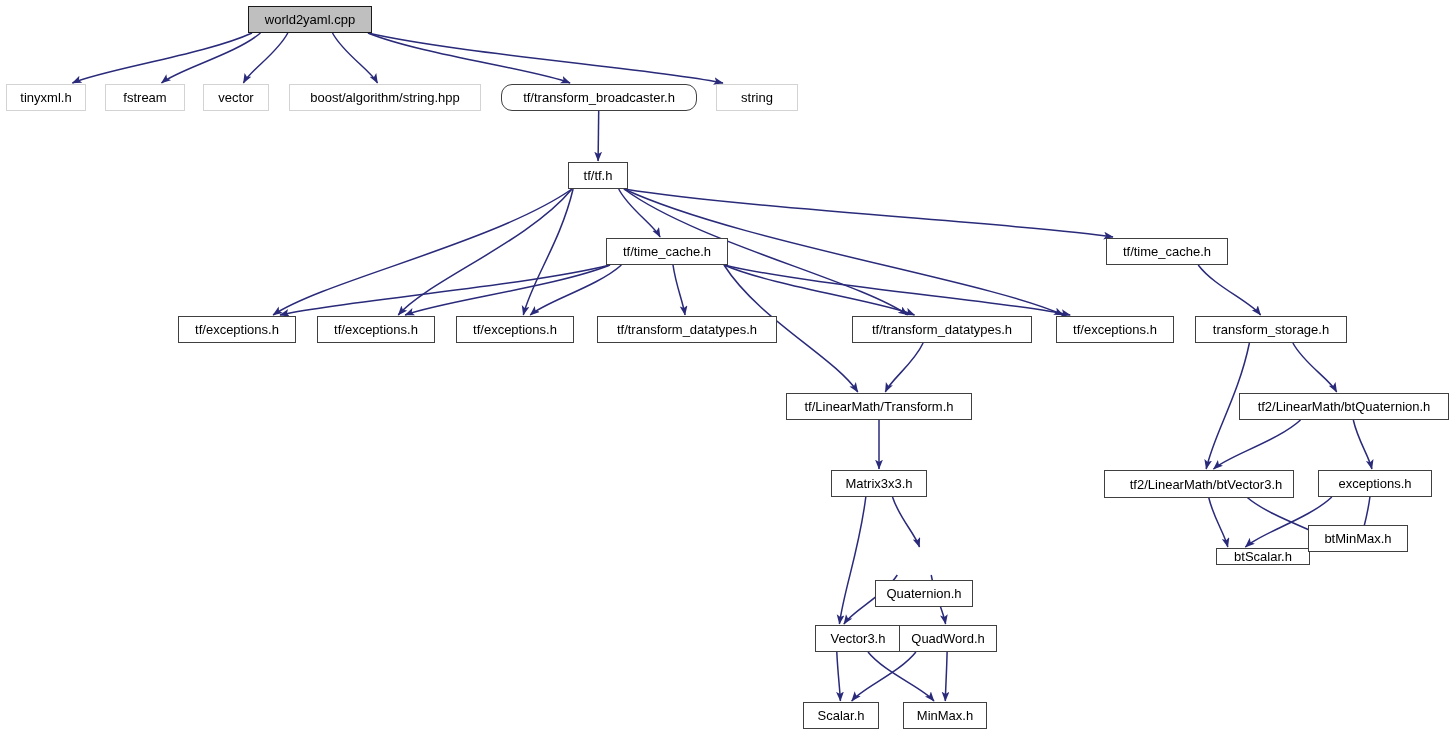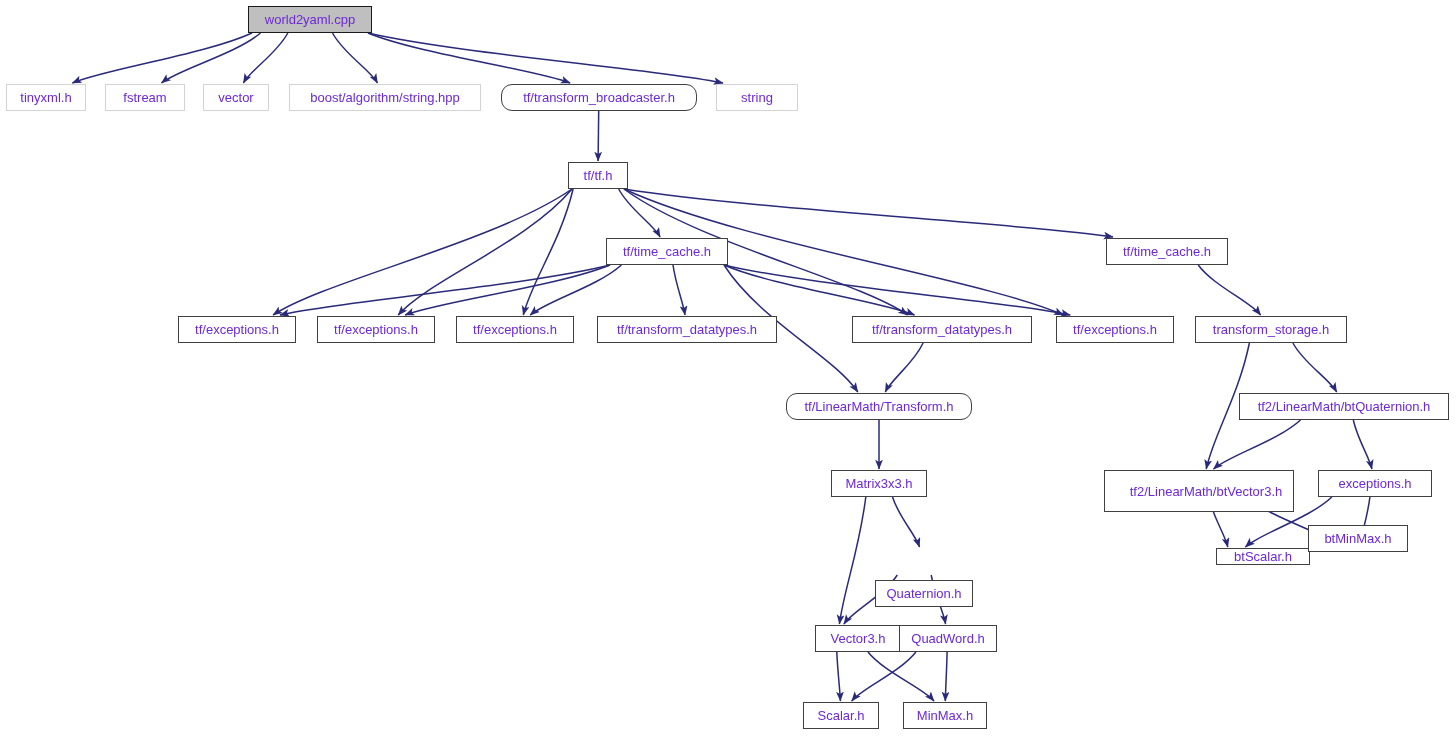--- a/index.html
+++ b/index.html
@@ -20,21 +20,21 @@
   }
   .node{
     position:absolute;
     box-sizing:border-box;
     display:flex;
     align-items:center;
     justify-content:center;
     white-space:nowrap;
     font-size:13px;
     line-height:1;
-    color:#6d28d9;
+    color:#000000;
     background:#ffffff;
     z-index:5;
   }
   .node.sys{
     border:1px solid #d3d3d3;
   }
   .node.prj{
     border:1.4px solid #404040;
   }
   .node.root{
@@ -142,30 +142,30 @@
     </div>
     <div class="node prj" style="left: 852px; top: 316px; width: 180px; height: 27px;">
       <span class="node-label">tf/transform_datatypes.h</span>
     </div>
     <div class="node prj" style="left: 1056px; top: 316px; width: 118px; height: 27px;">
       <span class="node-label">tf/exceptions.h</span>
     </div>
     <div class="node prj" style="left: 1195px; top: 316px; width: 152px; height: 27px;">
       <span class="node-label">transform_storage.h</span>
     </div>
-    <div class="node prj" style="left: 786px; top: 393px; width: 186px; height: 27px; border-radius: 11px;">
+    <div class="node prj" style="left: 786px; top: 393px; width: 186px; height: 27px;">
       <span class="node-label">tf/LinearMath/Transform.h</span>
     </div>
     <div class="node prj" style="left: 1239px; top: 393px; width: 210px; height: 27px;">
       <span class="node-label">tf2/LinearMath/btQuaternion.h</span>
     </div>
     <div class="node prj" style="left: 831px; top: 470px; width: 96px; height: 27px;">
       <span class="node-label">Matrix3x3.h</span>
     </div>
-    <div class="node prj" style="left: 1104px; top: 470px; width: 190px; height: 42px; padding-left: 14px;">
+    <div class="node prj" style="left: 1104px; top: 470px; width: 190px; height: 28px; padding-left: 14px;">
       <span class="node-label">tf2/LinearMath/btVector3.h</span>
     </div>
     <div class="node prj" style="left: 1318px; top: 470px; width: 114px; height: 27px;">
       <span class="node-label">exceptions.h</span>
     </div>
     <div class="node prj" style="left: 875px; top: 580px; width: 98px; height: 27px;">
       <span class="node-label">Quaternion.h</span>
     </div>
     <div class="node prj" style="left: 1216px; top: 548px; width: 94px; height: 17px;">
       <span class="node-label">btScalar.h</span>

